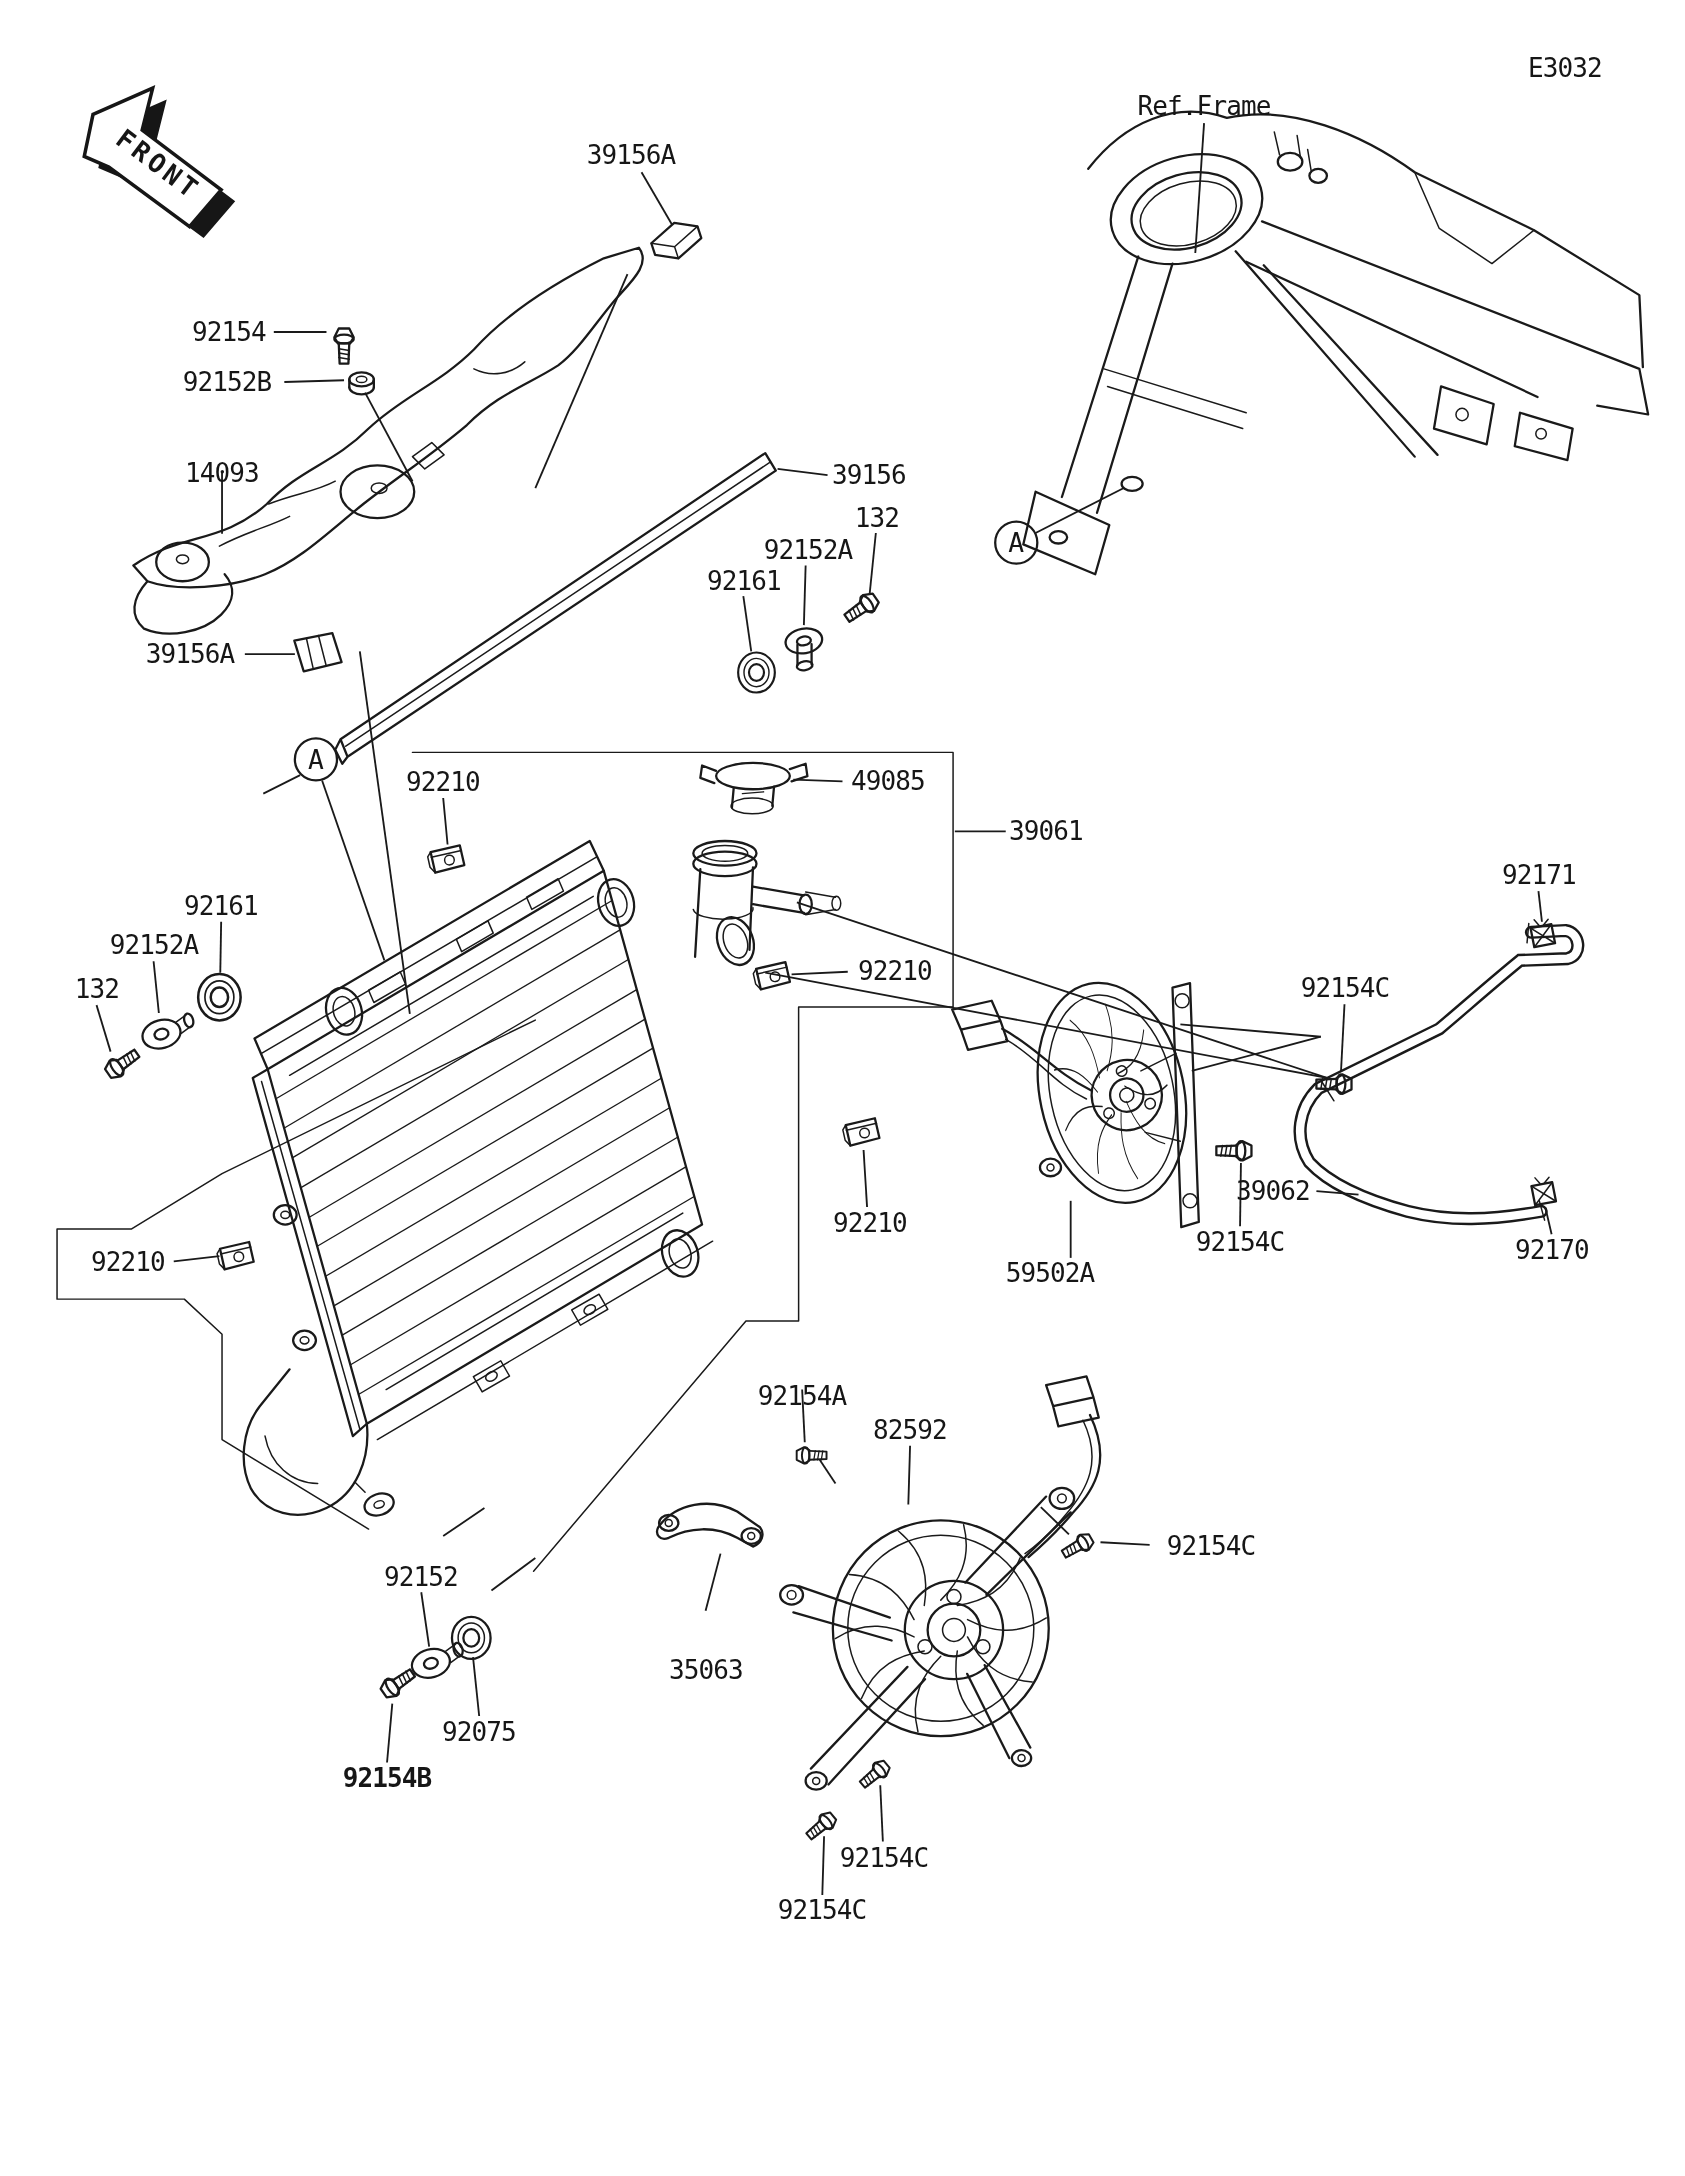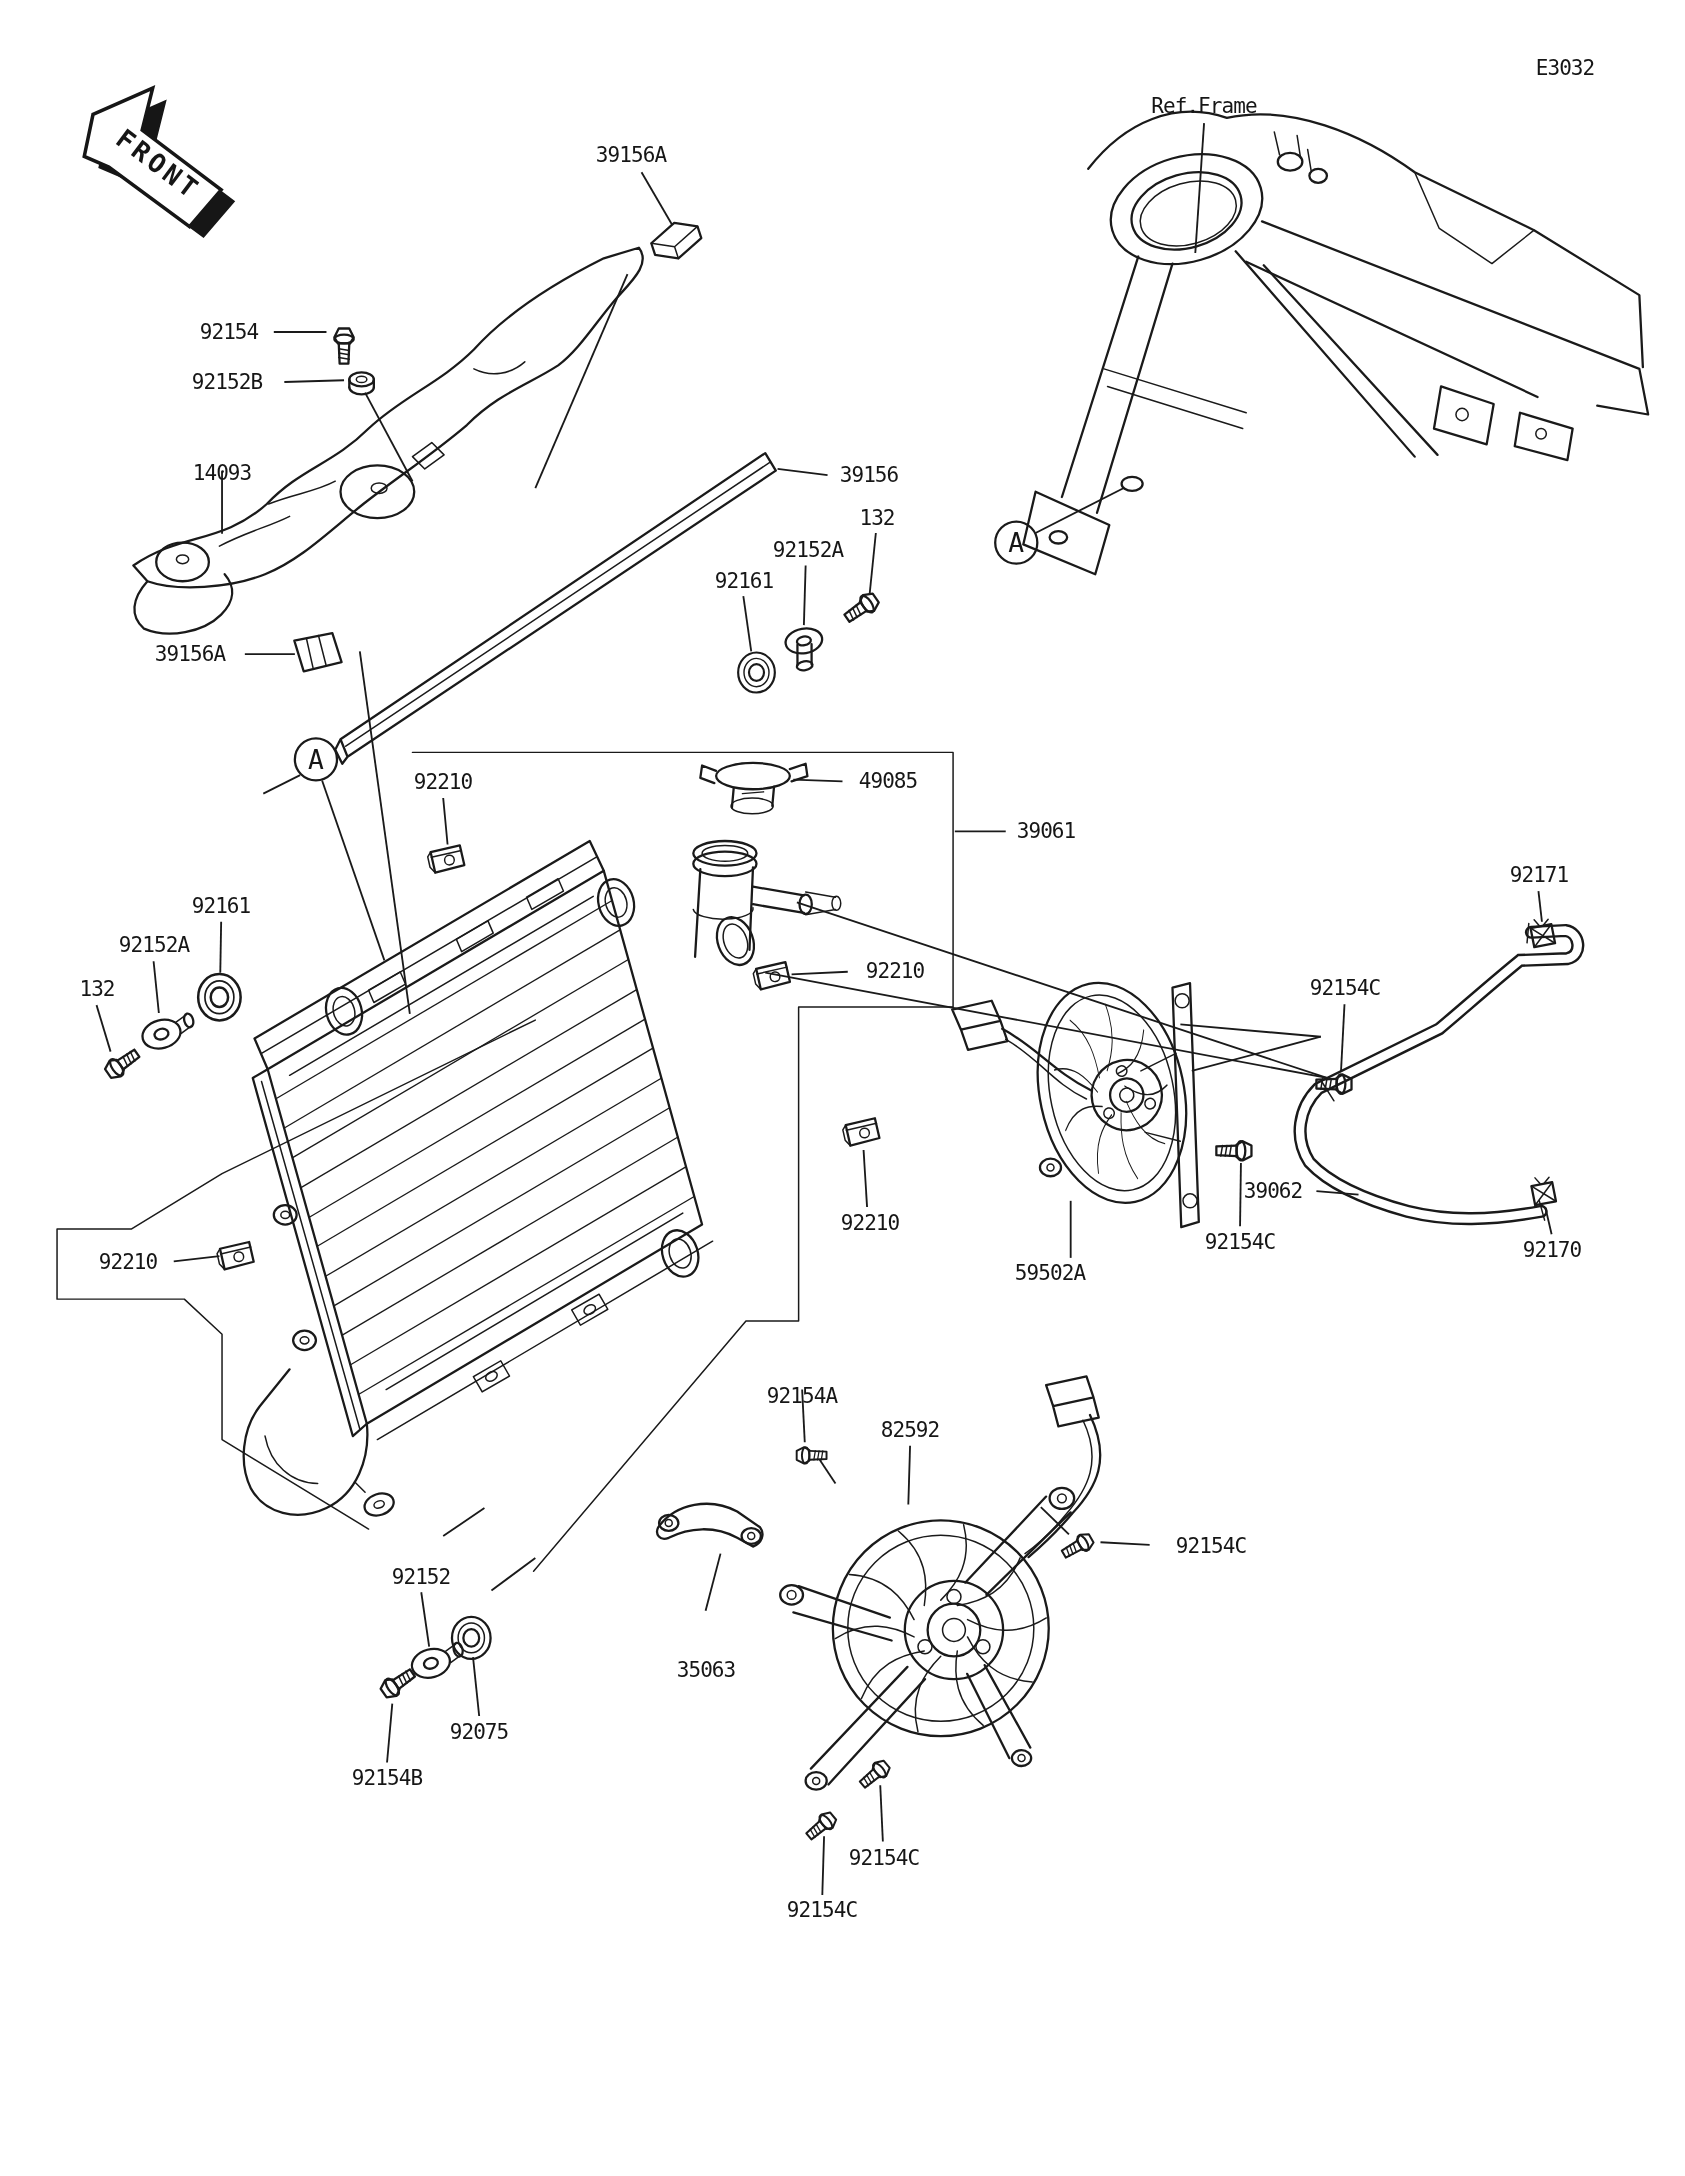--- a/index.html
+++ b/index.html
@@ -5,21 +5,21 @@
   html,body{margin:0;padding:0;background:#ffffff;}
   body{width:1685px;height:2177px;position:relative;font-family:"DejaVu Sans Mono","Liberation Mono",monospace;}
   #stage{position:absolute;left:0;top:0;width:1685px;height:2177px;background:#fff;overflow:hidden;}
   #drawing{position:absolute;left:0;top:0;}
   .ln{stroke:#1a1a1a;stroke-width:2.6;fill:none;stroke-linecap:round;stroke-linejoin:round;}
   .thin{stroke-width:1.7;}
   .hatch{stroke:#1a1a1a;stroke-width:1.5;fill:none;}
   .leader{stroke:#1a1a1a;stroke-width:2.1;fill:none;}
   .tube-out{stroke:#1a1a1a;stroke-width:15;fill:none;stroke-linecap:round;}
   .tube-in{stroke:#ffffff;stroke-width:9.5;fill:none;stroke-linecap:round;}
-  .part-label{position:absolute;transform:translate(-50%,-50%);font-size:21px;letter-spacing:-0.9px;
+  .part-label{position:absolute;transform:translate(-50%,-50%);font-size:26px;letter-spacing:-0.9px;
               color:#161616;white-space:nowrap;line-height:1;}
   .marker-text{font-size:30px;fill:#161616;text-anchor:middle;font-family:"DejaVu Sans Mono",monospace;}
   .front-text{font-size:30px;font-weight:bold;letter-spacing:4px;fill:#161616;font-family:"DejaVu Sans Mono",monospace;}
 </style>
 </head>
 <body>
 
 <div id="stage">
 
 <svg id="drawing" width="1685" height="2177" viewBox="0 0 1920 2480" xmlns="http://www.w3.org/2000/svg" xmlns:xlink="http://www.w3.org/1999/xlink">
@@ -417,19 +417,19 @@
       <div class="part-label" style="left: 1240px; top: 1242px;">92154C</div>
       <div class="part-label" style="left: 1050px; top: 1273px;">59502A</div>
       <div class="part-label" style="left: 1273px; top: 1191px;">39062</div>
       <div class="part-label" style="left: 1552px; top: 1250px;">92170</div>
       <div class="part-label" style="left: 802px; top: 1396px;">92154A</div>
       <div class="part-label" style="left: 910px; top: 1430px;">82592</div>
       <div class="part-label" style="left: 1211px; top: 1546px;">92154C</div>
       <div class="part-label" style="left: 706px; top: 1627px; margin-top: 43px;">35063</div>
       <div class="part-label" style="left: 421px; top: 1577px;">92152</div>
       <div class="part-label" style="left: 479px; top: 1732px;">92075</div>
-      <div class="part-label" style="left: 387px; top: 1778px;">92154B</div>
+      <div class="part-label" style="left: 387px; top: 1778px; font-weight: bold;">92154B</div>
       <div class="part-label" style="left: 884px; top: 1858px;">92154C</div>
       <div class="part-label" style="left: 822px; top: 1910px;">92154C</div>
     </div>
 
 </div>
 
 
 </body></html>

